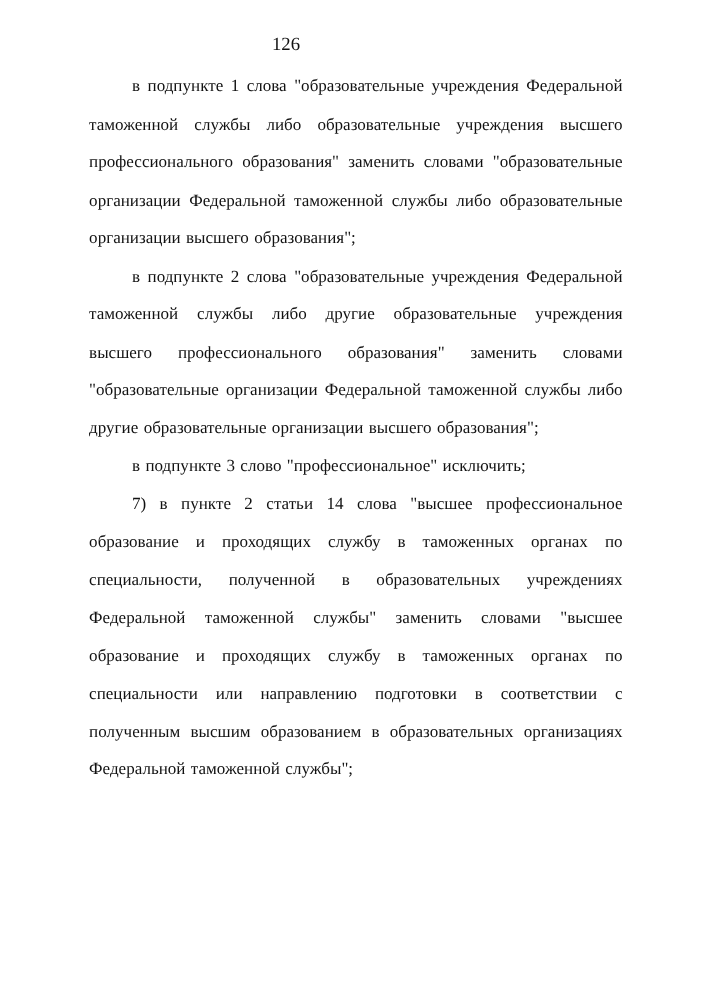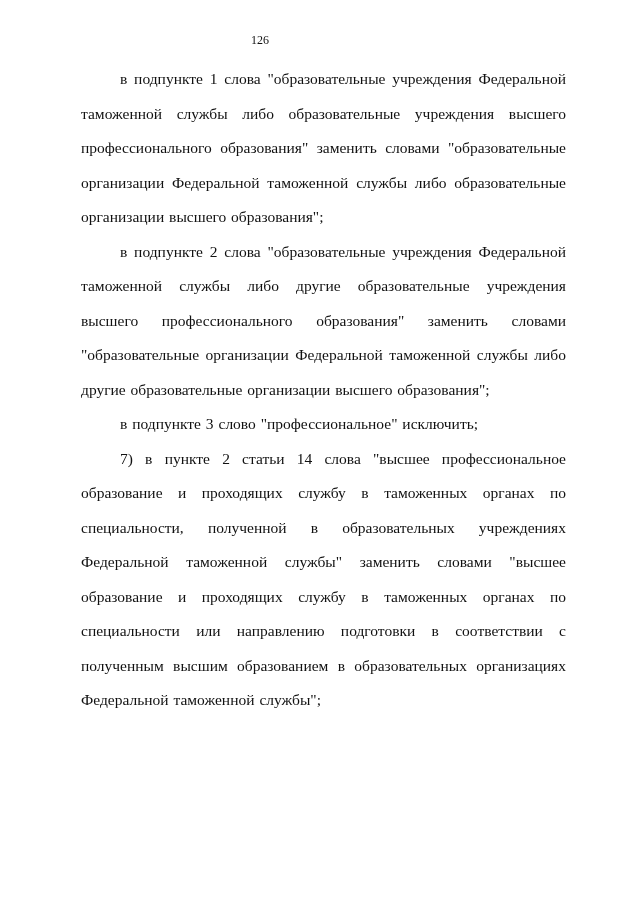--- a/index.html
+++ b/index.html
@@ -22,21 +22,21 @@
     width: 640px;
     height: 905px;
     background: #ffffff;
   }
   .page-number {
     position: absolute;
     top: 30px;
     left: 0;
     width: 520px;
     text-align: center;
-    font-size: 12px;
+    font-size: 17px;
     line-height: 20px;
   }
   .body-text {
     position: absolute;
     left: 81px;
     top: 62px;
     width: 485px;
   }
   .para {
     margin: 0;

